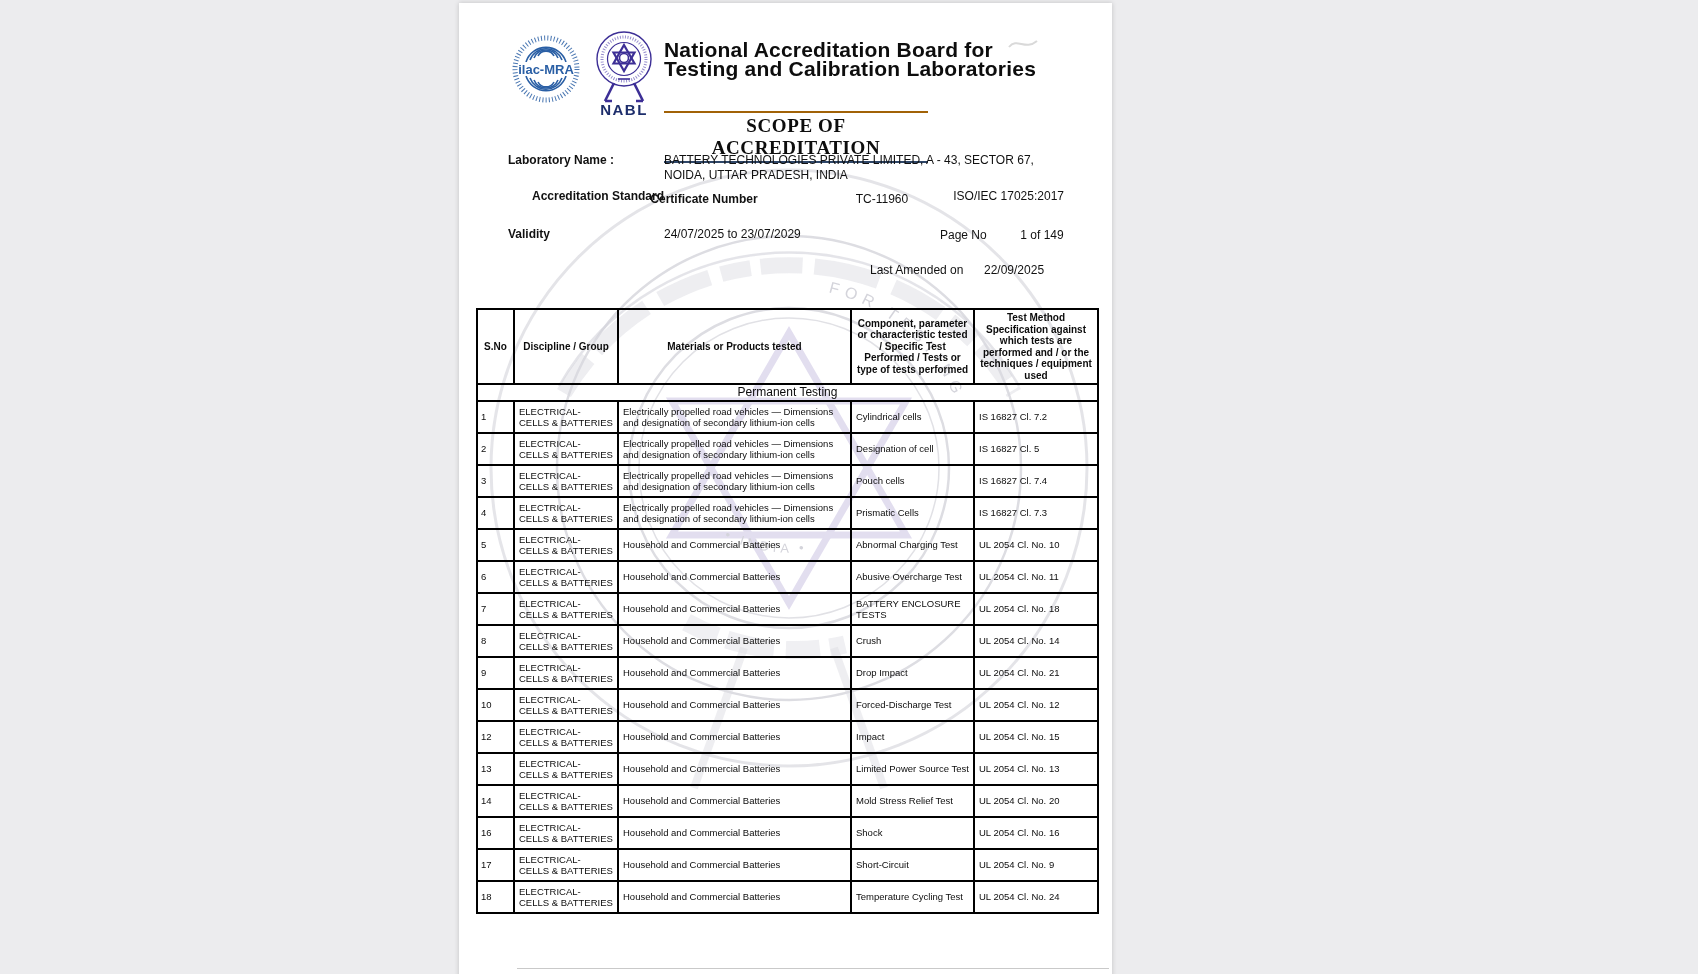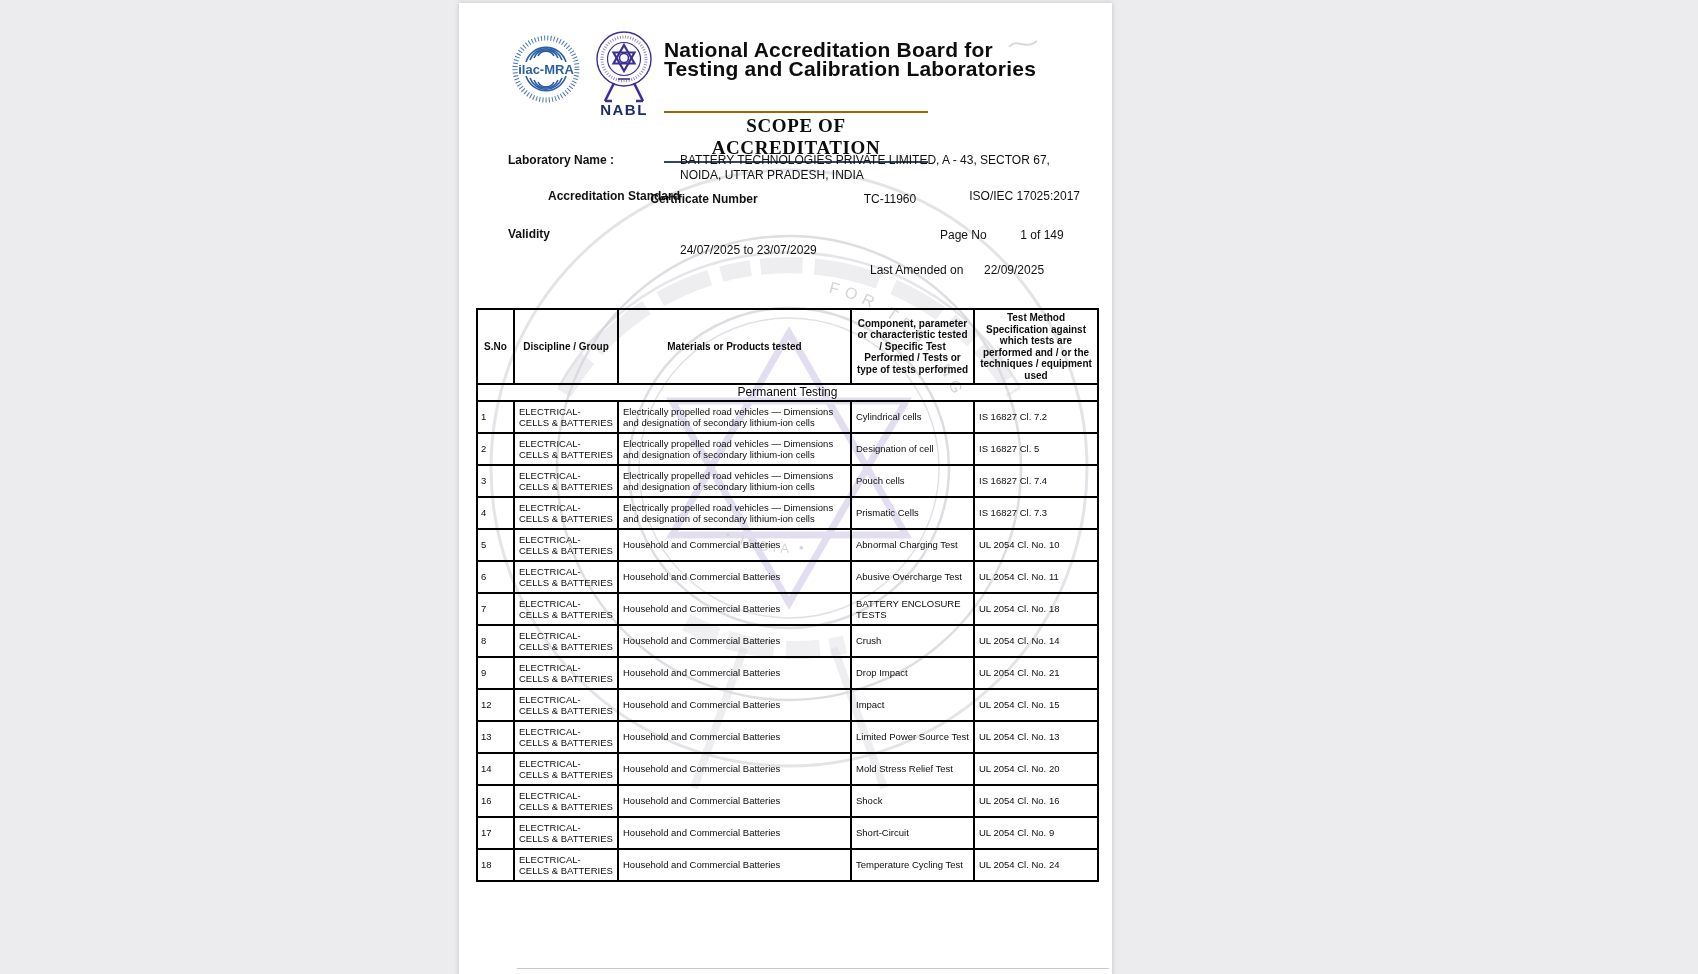--- a/index.html
+++ b/index.html
@@ -12,21 +12,21 @@
   .org-title{position:absolute;left:205px;top:37px;font-size:21px;font-weight:bold;
              line-height:19px;letter-spacing:.2px;color:#0d0d0d;}
   .scope-head{position:absolute;left:205px;top:108px;width:264px;text-align:center;
               border-top:2px solid #a16207;border-bottom:2px solid #2e4668;padding:2px 0;
               font-family:"Liberation Serif",serif;font-weight:bold;font-size:19px;
               letter-spacing:.6px;color:#0d0d0d;}
   .logo{position:absolute;}
   
   .info{position:absolute;left:49px;top:150px;width:590px;font-size:12px;line-height:14.5px;}
   .irow{position:absolute;left:0;}
-  .ilabel{display:inline-block;width:172px;font-weight:bold;vertical-align:top;}
+  .ilabel{display:inline-block;width:156px;font-weight:bold;vertical-align:top;}
   .ivalue{display:inline-block;width:400px;vertical-align:top;}
   .ipair{position:absolute;left:362px;top:0;width:230px;}
   .iplabel{display:inline-block;width:114px;font-weight:normal;margin-top:36px;}
   
   .scope-table-wrap{position:absolute;left:17px;top:305px;}
   table{border-collapse:collapse;table-layout:fixed;width:621px;background:transparent;}
   th,td{border:2px solid #000;padding:2px 4px;font-size:9.5px;line-height:11.5px;
         color:#0c0c0c;overflow:hidden;}
   th{font-size:10px;text-align:center;vertical-align:middle;height:52px;padding:2px 3px;}
   td.section{height:13px;text-align:center;font-size:12px;padding:1px;}
@@ -127,21 +127,21 @@
       <div class="irow" style="top:36px;text-align:right;">
         <span class="ilabel">Accreditation Standard</span><span class="ivalue">ISO/IEC 17025:2017</span>
       </div>
       <div class="irow" style="top:39px;width:592px;text-align:center;">
         <span class="ilabel">Certificate Number</span><span class="ivalue" style="width:200px;">TC-11960</span>
         <span class="ipair">
           <span class="iplabel">Page No</span><span>1 of 149</span>
         </span>
       </div>
       <div class="irow" style="top:74px;width:592px;">
-        <span class="ilabel">Validity</span><span class="ivalue" style="width:200px;margin-top:16px;">24/07/2025 to 23/07/2029</span>
+        <span class="ilabel">Validity</span><span class="ivalue" style="width:200px;">24/07/2025 to 23/07/2029</span>
         <span class="ipair">
           <span class="iplabel">Last Amended on</span><span>22/09/2025</span>
         </span>
       </div>
     </div>
 
     <div class="scope-table-wrap">
       <table>
         <colgroup>
           <col style="width:37px">
@@ -229,20 +229,27 @@
       </tr>
 
       <tr>
         <td class="sno">9</td>
         <td>ELECTRICAL- CELLS &amp; BATTERIES</td>
         <td>Household and Commercial Batteries</td>
         <td>Drop Impact</td>
         <td>UL 2054 Cl. No. 21</td>
       </tr>
 
+      <tr>
+        <td class="sno">10</td>
+        <td>ELECTRICAL- CELLS &amp; BATTERIES</td>
+        <td>Household and Commercial Batteries</td>
+        <td>Forced-Discharge Test</td>
+        <td>UL 2054 Cl. No. 12</td>
+      </tr>
 
 
       <tr>
         <td class="sno">12</td>
         <td>ELECTRICAL- CELLS &amp; BATTERIES</td>
         <td>Household and Commercial Batteries</td>
         <td>Impact</td>
         <td>UL 2054 Cl. No. 15</td>
       </tr>
 

